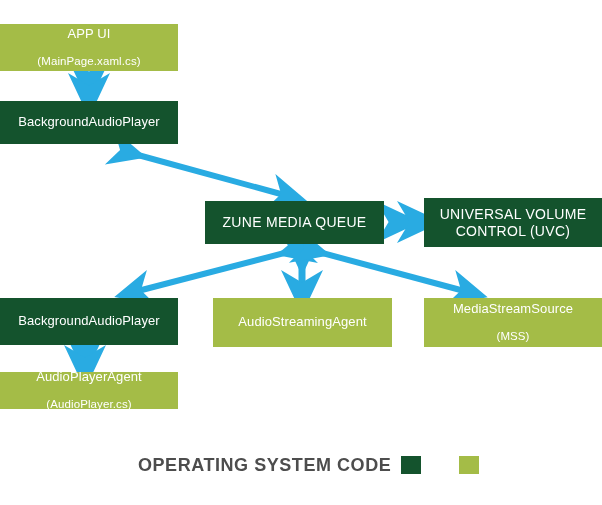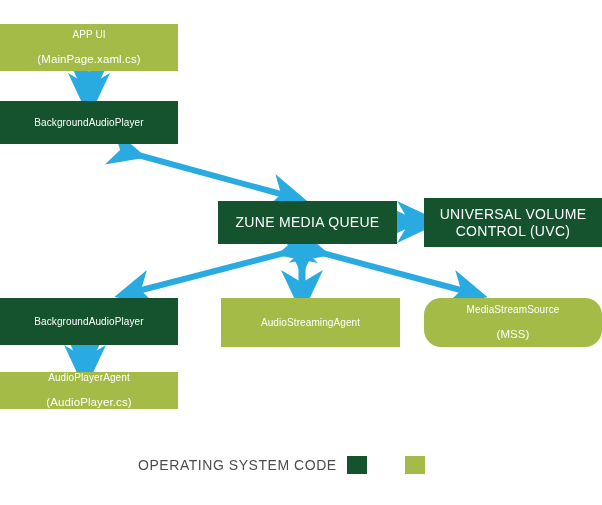--- a/index.html
+++ b/index.html
@@ -24,21 +24,21 @@
     display: flex;
     flex-direction: column;
     align-items: center;
     justify-content: center;
     text-align: center;
     color: #ffffff;
     box-sizing: border-box;
     line-height: 1.15;
   }
   .node .title {
-    font-size: 10px;
+    font-size: 13px;
     letter-spacing: 0.1px;
     white-space: nowrap;
   }
   .node .sub {
     font-size: 11.5px;
     letter-spacing: 0.1px;
     white-space: nowrap;
     margin-top: 13px;
   }
   .os { background: #14532d; }
@@ -46,24 +46,24 @@
 
   
   .caps .title { font-size: 14px; letter-spacing: 0.3px; }
   .caps .title2 { font-size: 14px; letter-spacing: 0.3px; }
 
   
   #node-app-ui        { left: 0px;   top: 24px;  width: 178px; height: 47px; }
   #node-bap-top       { left: 0px;   top: 101px; width: 178px; height: 43px; }
   #node-bap-bottom    { left: 0px;   top: 298px; width: 178px; height: 47px; }
   #node-audio-player  { left: 0px;   top: 372px; width: 178px; height: 37px; }
-  #node-zune          { left: 218px; top: 201px; width: 179px; height: 43px; }
+  #node-zune          { left: 205px; top: 201px; width: 179px; height: 43px; }
   #node-uvc           { left: 424px; top: 198px; width: 178px; height: 49px; }
-  #node-asa           { left: 221px; top: 298px; width: 179px; height: 49px; text-align: center; }
-  #node-mss           { left: 424px; top: 298px; width: 178px; height: 49px; border-radius: 17px; }
+  #node-asa           { left: 213px; top: 298px; width: 179px; height: 49px; text-align: center; }
+  #node-mss           { left: 424px; top: 298px; width: 178px; height: 49px; }
 
   
   #arrows {
     position: absolute;
     left: 0; top: 0;
     width: 602px; height: 505px;
     pointer-events: none;
   }
 
   
@@ -74,22 +74,22 @@
     width: 360px;
     height: 26px;
     display: flex;
     align-items: center;
   }
   .legend-group {
     display: flex;
     align-items: center;
   }
   .legend-label {
-    font-size: 14px;
-    font-weight: normal;
+    font-size: 18px;
+    font-weight: bold;
     letter-spacing: 0.55px;
     color: #4d4d4d;
     white-space: nowrap;
     text-align: right;
   }
   .legend-swatch {
     width: 20px;
     height: 18px;
     margin-left: 10px;
   }

